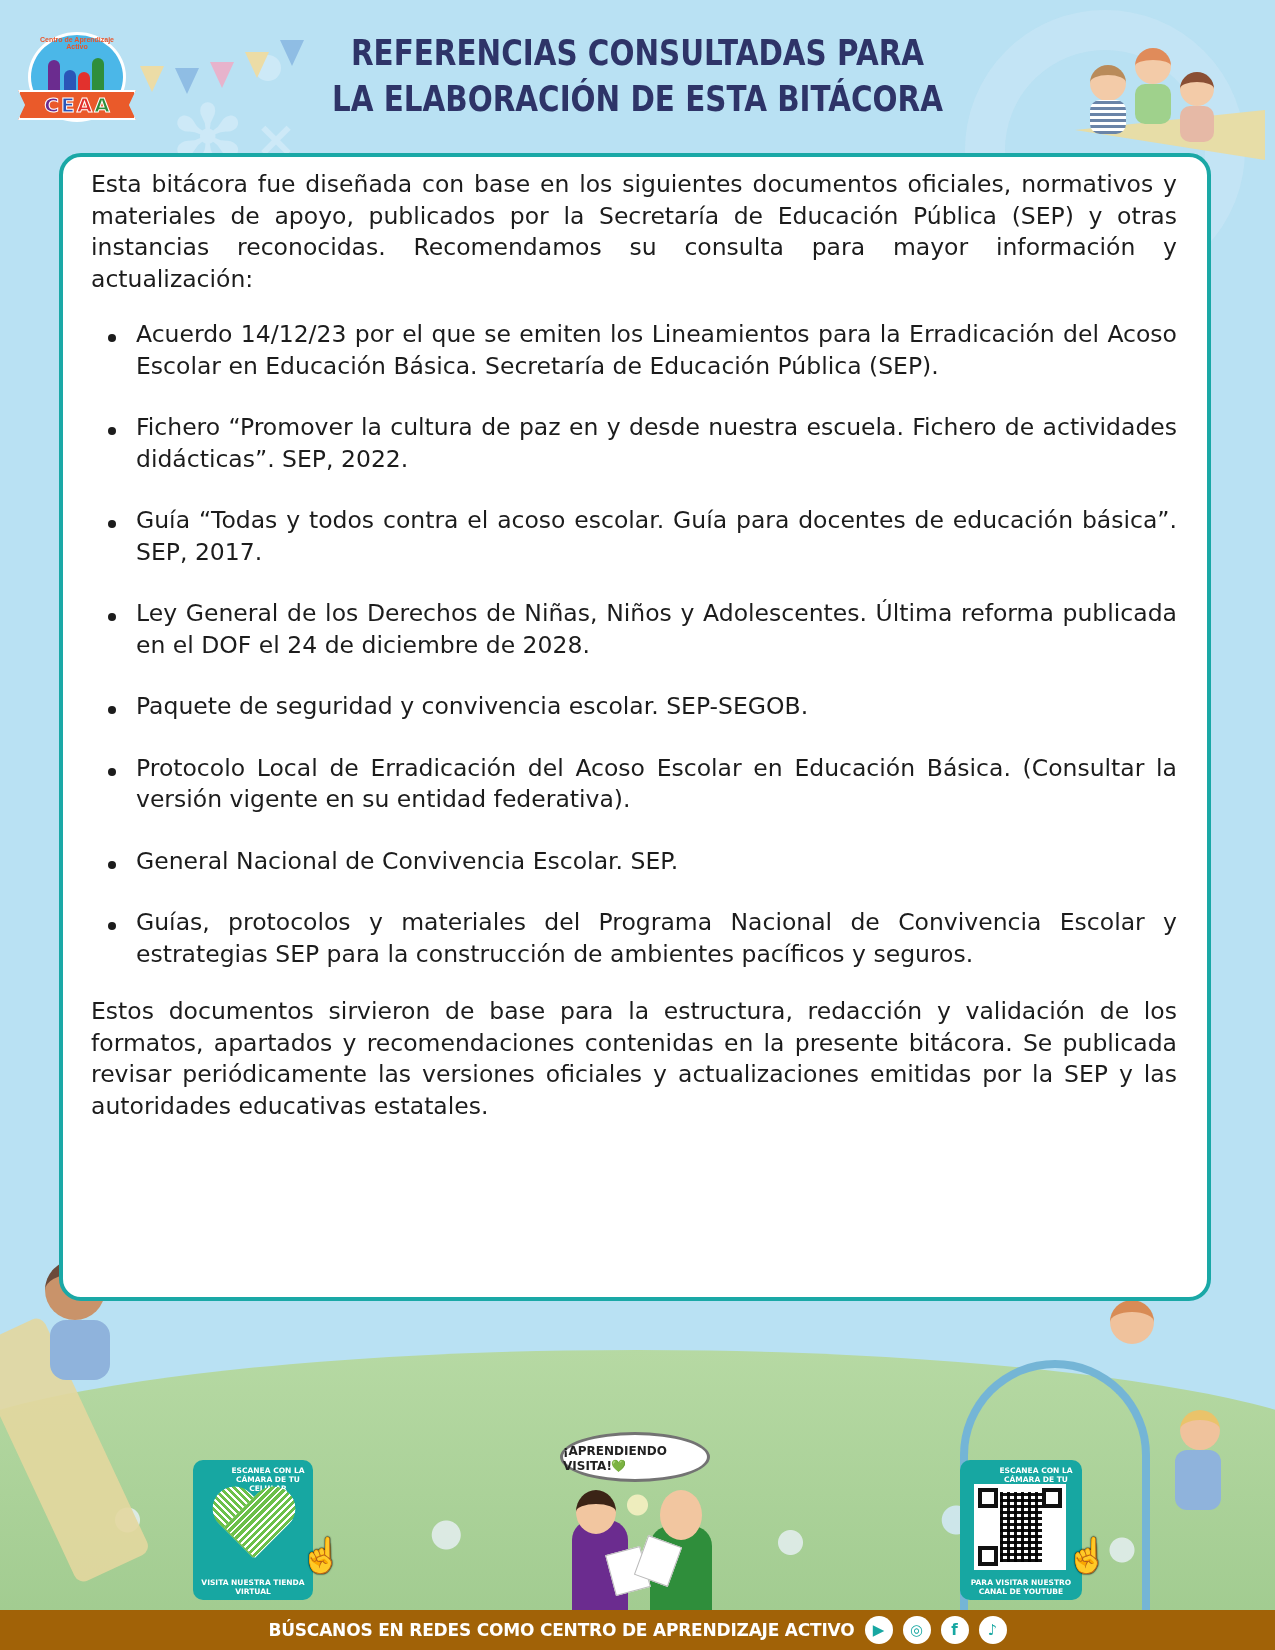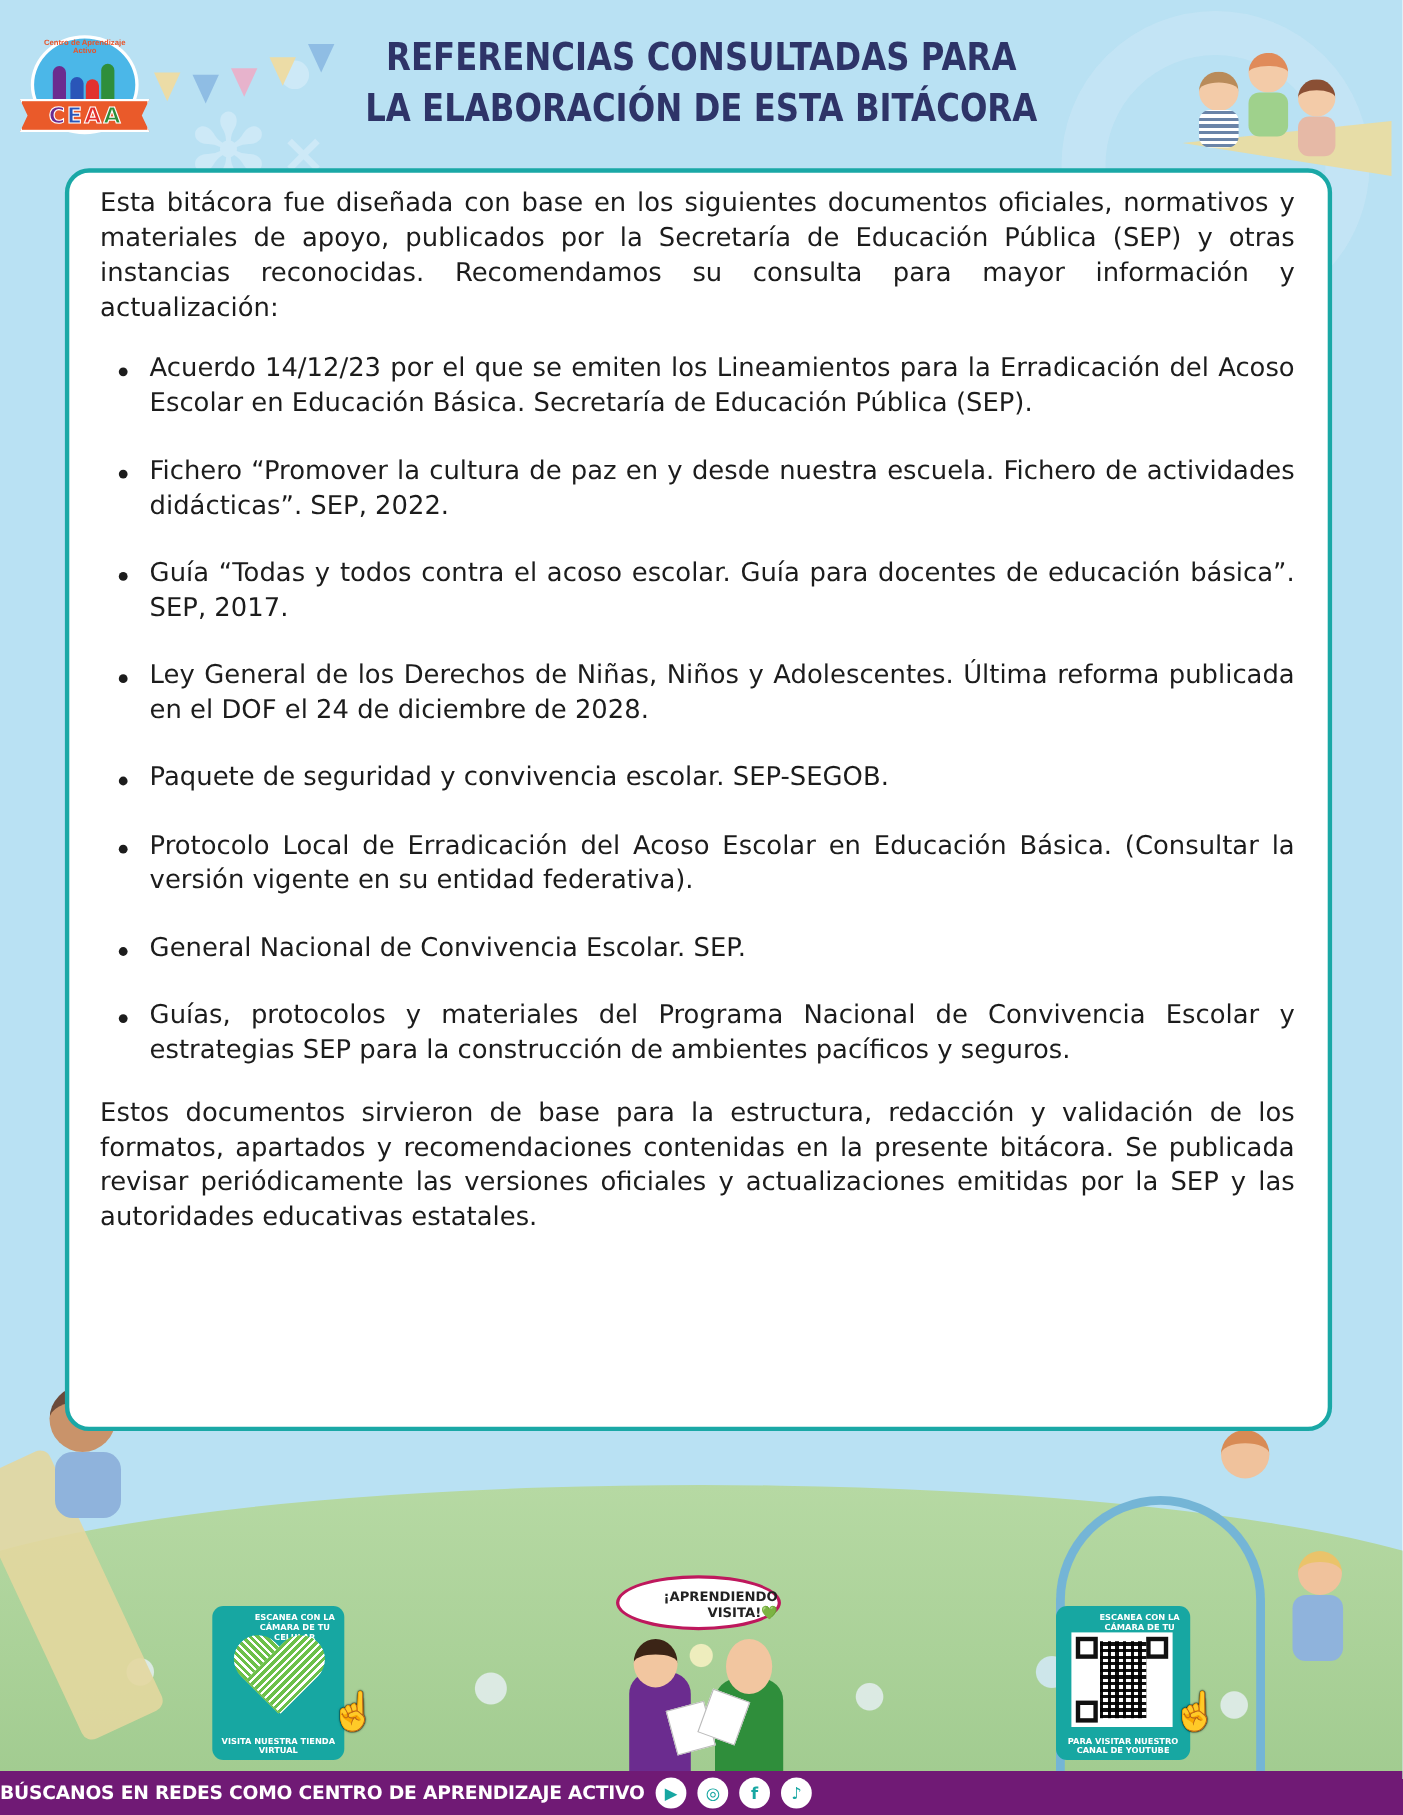--- a/index.html
+++ b/index.html
@@ -64,31 +64,31 @@
     repeating-linear-gradient(90deg,#6cc04a 0 3px,#fff 3px 5px),#fff; border-radius:22px 22px 0 0; }
   .qr-heart::before { left:42px; transform:rotate(-45deg); transform-origin:0 100%; }
   .qr-heart::after { left:0; transform:rotate(45deg); transform-origin:100% 100%; }
   .qr-square { position:absolute; left:14px; top:24px; width:92px; height:86px; background:#fff; }
   .qr-square i { position:absolute; width:20px; height:20px; border:4px solid #111; box-sizing:border-box; }
   .qr-noise { position:absolute; left:26px; top:8px; width:42px; height:70px;
     background:repeating-linear-gradient(0deg,#111 0 3px,#fff 3px 6px),repeating-linear-gradient(90deg,#111 0 3px,#fff 3px 7px);
     background-blend-mode:multiply; }
   .hand { position:absolute; font-size:34px; color:#fff; text-shadow:0 0 2px #000,0 0 1px #000; }
 
-  .bubble { position:absolute; left:560px; top:1432px; width:150px; height:50px; border:3px solid #be185d;
-    border-radius:50%; background:#fff; text-align:right; font-family:"DejaVu Sans", sans-serif; font-weight:bold;
+  .bubble { position:absolute; left:560px; top:1432px; width:150px; height:50px; border:3px solid #737373;
+    border-radius:50%; background:#fff; text-align:left; font-family:"DejaVu Sans", sans-serif; font-weight:bold;
     font-size:12px; line-height:15px; color:#222; padding-top:9px; box-sizing:border-box; }
   .duo { position:absolute; left:560px; top:1490px; width:160px; height:120px; }
   .duo .w { position:absolute; left:12px; top:30px; width:56px; height:90px; background:#6b2c8f; border-radius:20px 20px 0 0; }
   .duo .wh { position:absolute; left:16px; top:0; width:40px; height:44px; background:#f2c6a0; border-radius:50%; border-top:14px solid #3b2416; box-sizing:border-box; }
   .duo .m { position:absolute; left:90px; top:36px; width:62px; height:84px; background:#2f8e3b; border-radius:20px 20px 0 0; }
   .duo .mh { position:absolute; left:100px; top:0; width:42px; height:50px; background:#f2c6a0; border-radius:50%; }
 
-  .footer { position:absolute; left:0; right:0; bottom:0; height:40px; background:#701a75;
-    display:flex; align-items:center; justify-content:flex-start; gap:10px; }
+  .footer { position:absolute; left:0; right:0; bottom:0; height:40px; background:#a16207;
+    display:flex; align-items:center; justify-content:center; gap:10px; }
   .footer-text { color:#fff; font-family:"DejaVu Sans", sans-serif; font-weight:bold; font-size:17px; letter-spacing:-0.2px; }
   .social { width:28px; height:28px; border-radius:50%; background:#fff; color:#17a7a2; display:flex; align-items:center;
     justify-content:center; font-family:"DejaVu Sans", sans-serif; font-weight:bold; font-size:15px; }
 </style>
 </head>
 <body>
 
 <div class="bg-deco star" style="left:170px;top:85px;font-size:90px;">✻</div>
 <div class="bg-deco star" style="left:255px;top:110px;font-size:50px;">×</div>
 <div class="bg-deco" style="left:255px;top:55px;width:26px;height:26px;border-radius:50%;background:#cde9f7;"></div>

